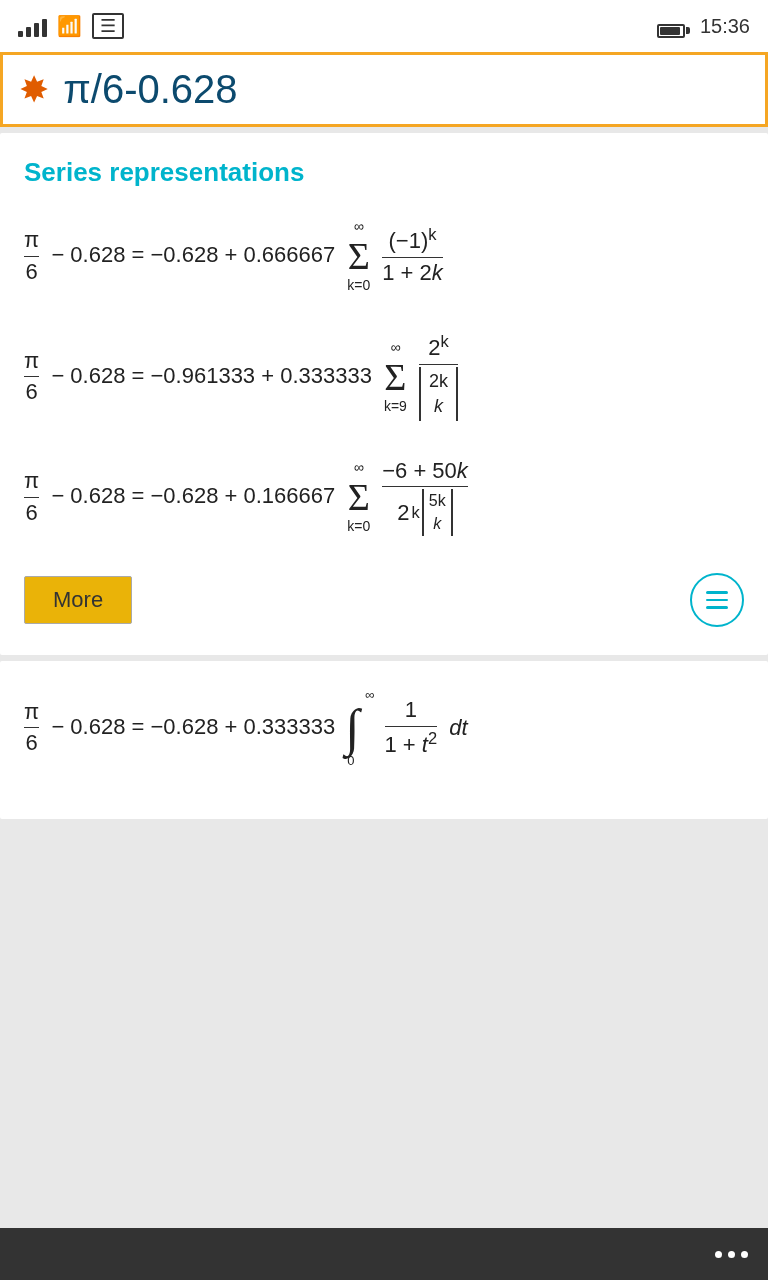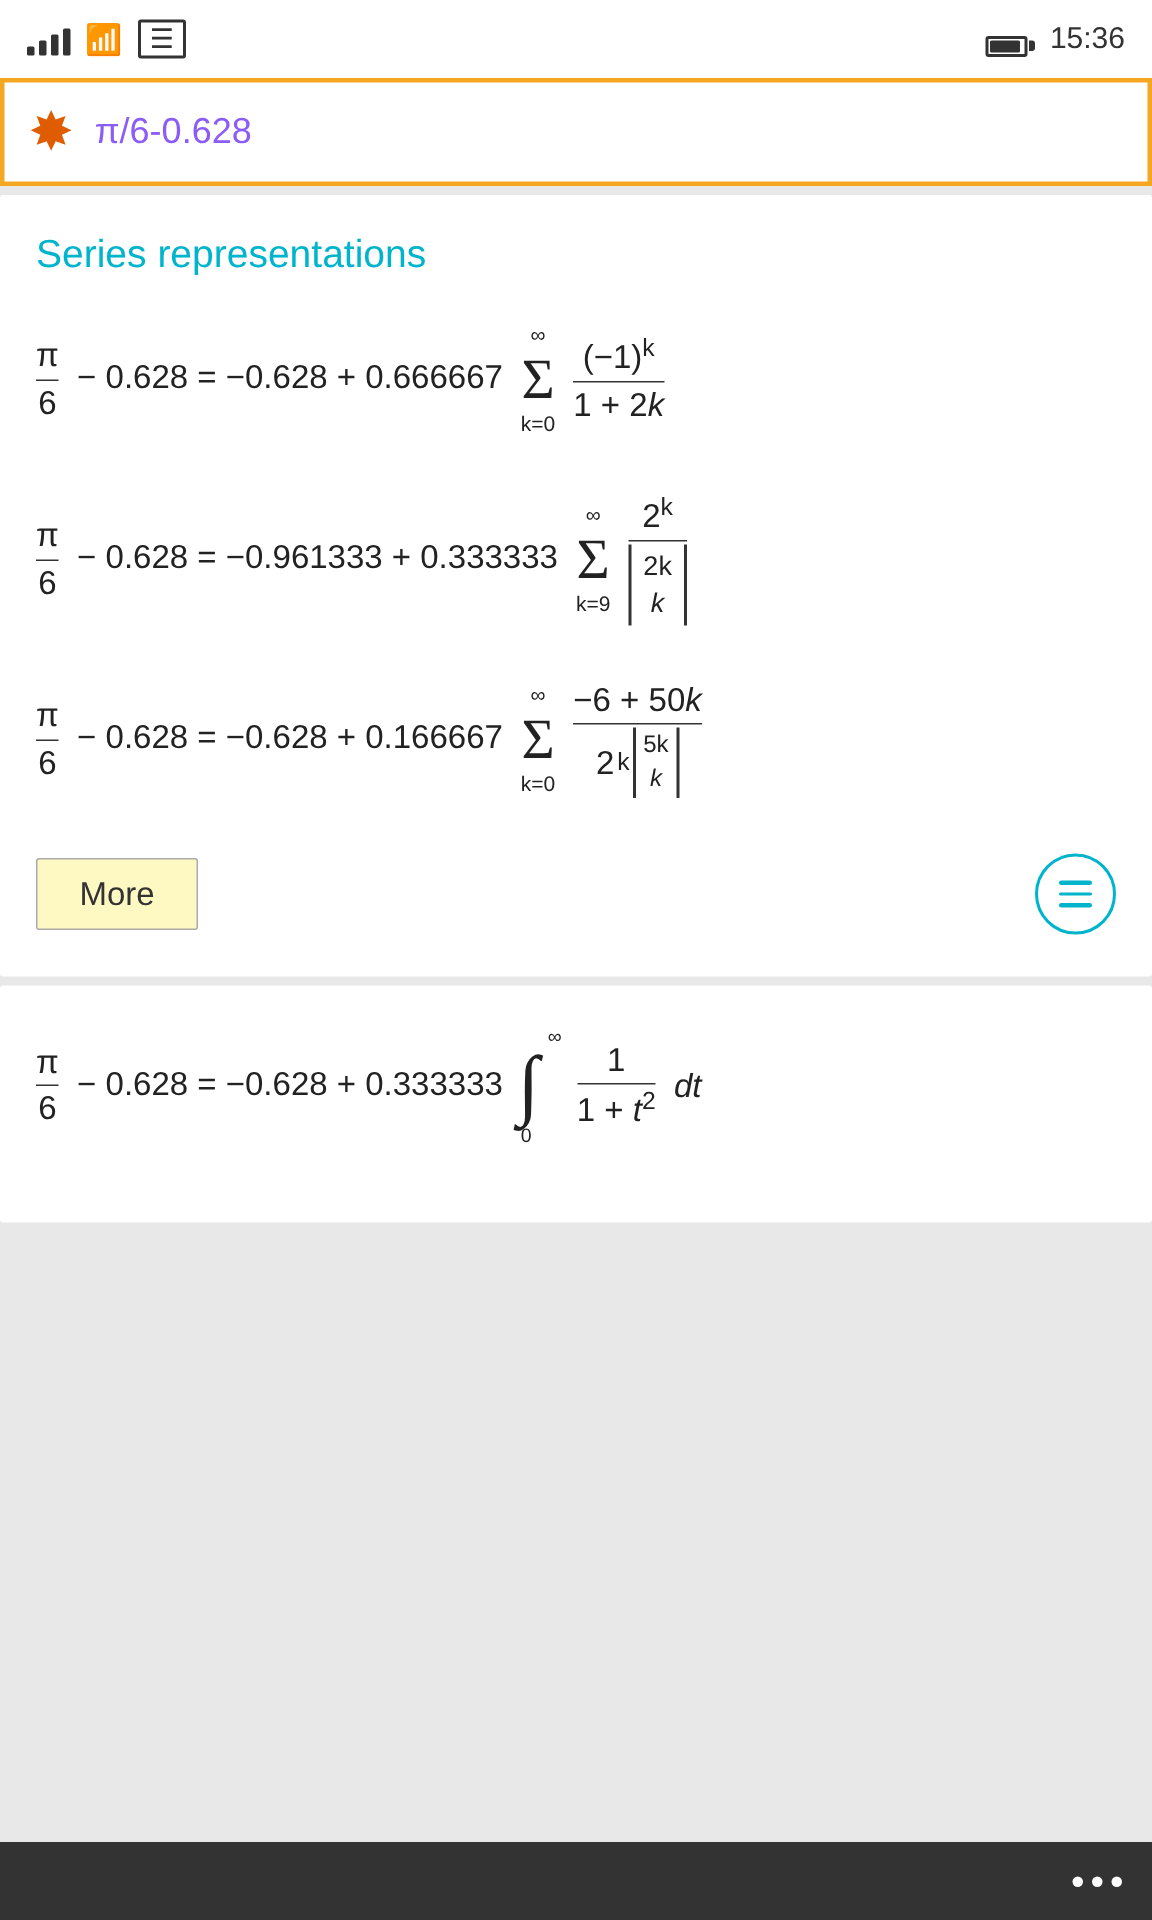--- a/index.html
+++ b/index.html
@@ -100,38 +100,38 @@
       display: flex;
       align-items: center;
       gap: 14px;
       margin-bottom: 6px;
     }
     .wolfram-icon {
       font-size: 36px;
       color: #e05c00;
     }
     .search-text {
-      font-size: 24px;
-      color: #8b5cf6;
+      font-size: 40px;
+      color: #0c4a6e;
       font-weight: 300;
       font-family: 'Segoe UI', Arial, sans-serif;
       text-align: center;
     }
 
     
     .section {
       background: #fff;
       margin-bottom: 6px;
       padding: 24px 24px 28px 24px;
       border-radius: 2px;
     }
     .section-title {
       font-size: 26px;
       color: #00b4cc;
-      font-weight: 400;
+      font-weight: 700;
       margin-bottom: 28px;
     }
 
     
     .formula-block {
       margin-bottom: 36px;
       font-size: 22px;
       color: #222;
       line-height: 1.5;
       display: flex;
@@ -189,21 +189,21 @@
 
     
     .section-footer {
       display: flex;
       align-items: center;
       justify-content: space-between;
       margin-top: 10px;
     }
     .more-btn {
       border: 1.5px solid #aaa;
-      background: #fef9c3;
+      background: #eab308;
       padding: 10px 28px;
       font-size: 22px;
       color: #333;
       cursor: pointer;
       border-radius: 2px;
     }
     .menu-circle {
       width: 54px;
       height: 54px;
       border-radius: 50%;

